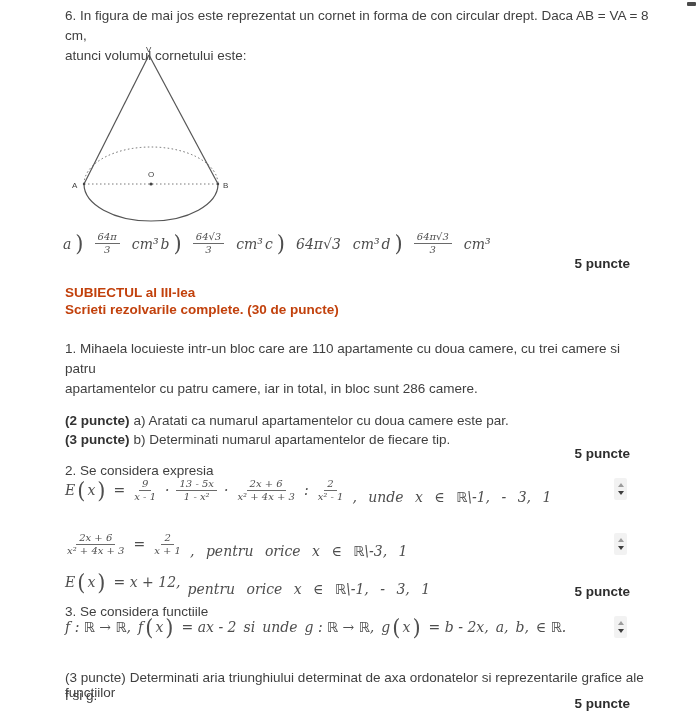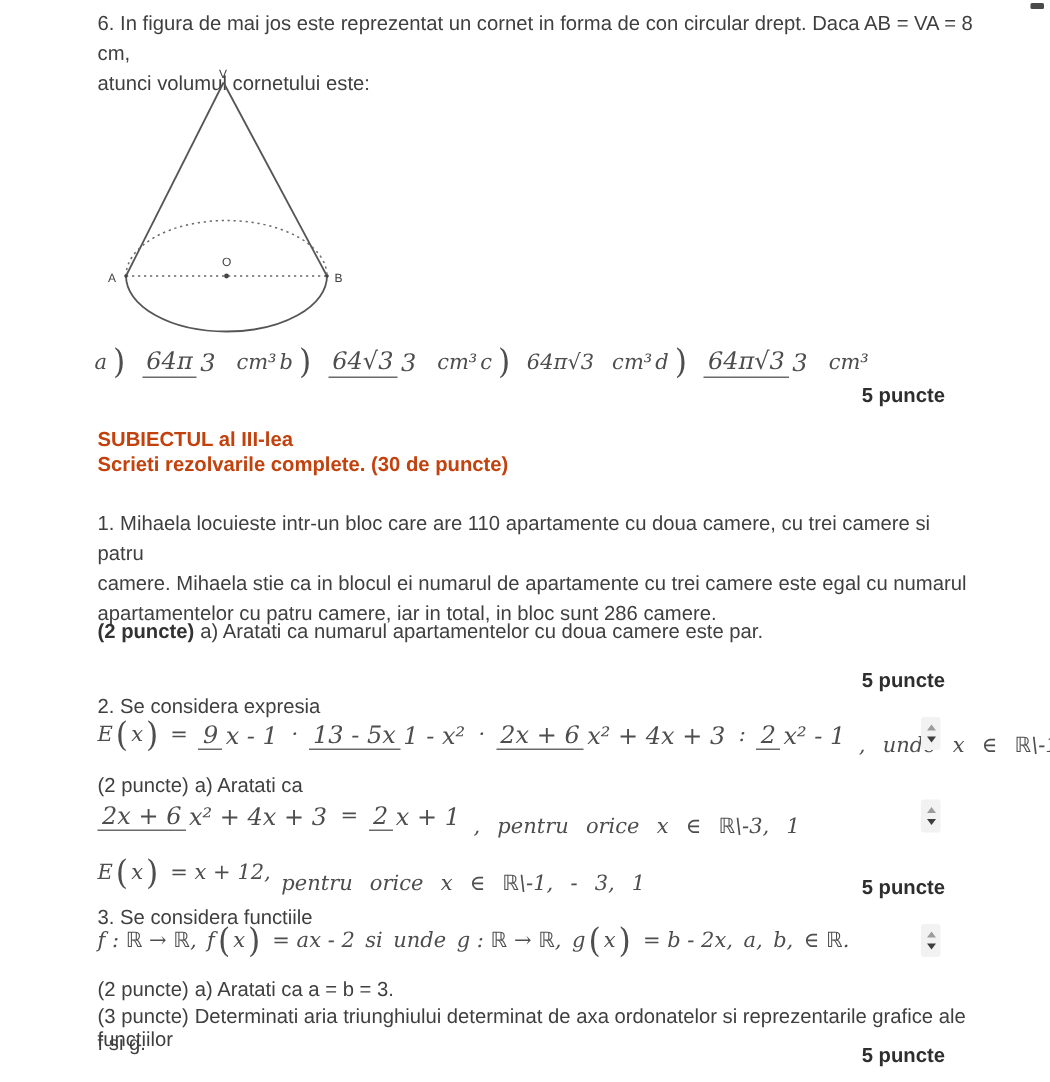--- a/index.html
+++ b/index.html
@@ -9,21 +9,21 @@
   .body-text{line-height:20px;}
   .bold{font-weight:bold;color:#c2410c;}
   .points{position:absolute;right:70px;font-weight:bold;color:#2e2e2e;font-size:13.5px;}
   .lbl{margin-right:4px;}
   .lblb{font-weight:bold;color:#323232;margin-right:4px;}
   .mathline{font-family:"DejaVu Serif","DejaVu Sans",serif;font-style:italic;font-size:14px;
             color:#4e4e4e;display:flex;align-items:center;column-gap:7px;white-space:nowrap;}
   .fn-group{display:inline-flex;align-items:center;column-gap:1px;}
   .bigp{font-style:normal;font-weight:300;font-size:21px;line-height:1;transform:scaleY(1.08);
         display:inline-block;color:#4e4e4e;padding:0 1px;}
-  .frac{display:inline-flex;flex-direction:row;align-items:flex-end;font-size:16px;
+  .frac{display:inline-flex;flex-direction:column;align-items:center;font-size:10px;
         line-height:1.2;text-align:center;}
   .frac .num{border-bottom:1px solid #6a6a6a;padding:0 3px;}
   .frac .den{padding:0 2px;}
   .ws{word-spacing:7px;margin-top:14px;}
   .options{display:flex;align-items:center;column-gap:2px;
            font-family:"DejaVu Serif","DejaVu Sans",serif;font-style:italic;font-size:14px;color:#4e4e4e;}
   .opt{display:inline-flex;align-items:center;}
   .opt .mletter{margin-right:3px;}
   .opt .val{margin-left:10px;}
   .opt .munit{margin-left:12px;}
@@ -99,26 +99,28 @@
 
   <div class="points" style="top:256px">5 puncte</div>
 
   <div class="abs bold" style="left:65px;top:284px;line-height:17px">
     <div>SUBIECTUL al III-lea</div>
     <div>Scrieti rezolvarile complete. (30 de puncte)</div>
   </div>
 
   <div class="abs body-text" style="left:65px;top:339px;width:585px">
     <div>1. Mihaela locuieste intr-un bloc care are 110 apartamente cu doua camere, cu trei camere si patru</div>
-    <div>camere. Mihaela stie ca in blocul ei numarul de apartamente cu trei camere este egal cu numarul</div>
     <div>apartamentelor cu patru camere, iar in total, in bloc sunt 286 camere.</div>
   </div>
   <div class="abs" style="left:65px;top:413px">
     <span class="lblb">(2 puncte)</span><span>a) Aratati ca numarul apartamentelor cu doua camere este par.</span>
   </div>
+  <div class="abs" style="left:65px;top:432px">
+    <span class="lblb">(3 puncte)</span><span>b) Determinati numarul apartamentelor de fiecare tip.</span>
+  </div>
   <div class="points" style="top:446px">5 puncte</div>
 
   <div class="abs" style="left:65px;top:463px">2. Se considera expresia</div>
 
   <div class="abs mathline" style="left:65px;top:476px;height:28px">
     <span class="fn-group">
       <span>E</span>
       <span class="bigp">(</span>
       <span>x</span>
       <span class="bigp">)</span>
@@ -139,23 +141,20 @@
       <span class="den">x² + 4x + 3</span>
     </span>
     <span>:</span>
     <span class="frac">
       <span class="num">2</span>
       <span class="den">x² - 1</span>
     </span>
     <span class="ws">, unde x ∈ ℝ\-1, - 3, 1</span>
   </div>
 
-  <div class="abs" style="left:65px;top:516px">
-    <span class="lbl">(2 puncte)</span><span>a) Aratati ca</span>
-  </div>
 
   <div class="abs mathline" style="left:65px;top:531px;height:26px">
     <span class="frac">
       <span class="num">2x + 6</span>
       <span class="den">x² + 4x + 3</span>
     </span>
     <span>=</span>
     <span class="frac">
       <span class="num">2</span>
       <span class="den">x + 1</span>
@@ -197,23 +196,20 @@
       <span>x</span>
       <span class="bigp">)</span>
     </span>
     <span>= b - 2x,</span>
     <span>a,</span>
     <span>b,</span>
     <span>∈ ℝ.</span>
   </div>
 
 
-  <div class="abs" style="left:65px;top:652px">
-    <span class="lbl">(2 puncte)</span><span>a) Aratati ca a = b = 3.</span>
-  </div>
   <div class="abs" style="left:65px;top:670px;width:590px">
     <span class="lbl">(3 puncte)</span><span>Determinati aria triunghiului determinat de axa ordonatelor si reprezentarile grafice ale functiilor</span>
   </div>
   <div class="abs" style="left:65px;top:688px">f si g.</div>
 
   <div class="points" style="top:696px">5 puncte</div>
 
   <div class="spinner" style="left:614px;top:478px">
     <div class="arrow-up"></div>
     <div class="arrow-down"></div>

